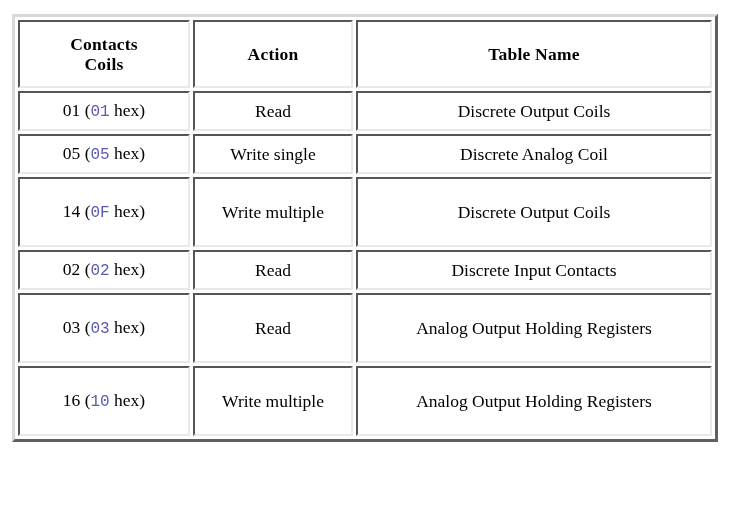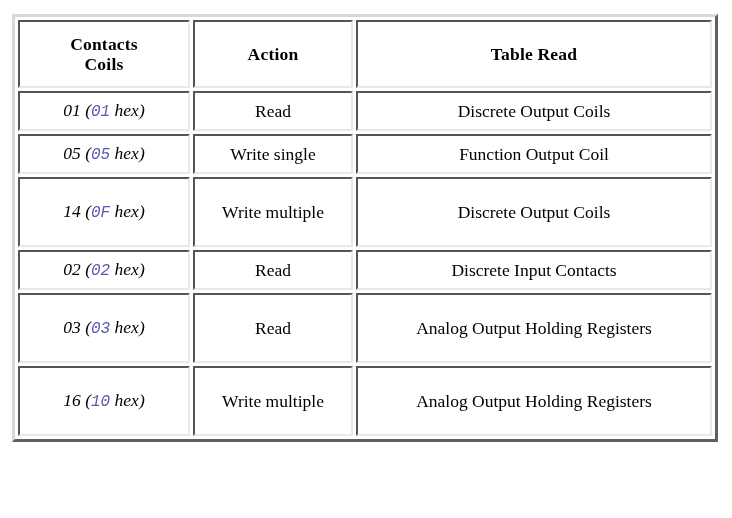--- a/index.html
+++ b/index.html
@@ -61,52 +61,52 @@
   tr.r-head th { height: 54px; }
 
   .hex {
     font-family: "Liberation Mono", "DejaVu Sans Mono", monospace;
     color: #5a5ab4;
     font-size: 16px;
     letter-spacing: 0px;
   }
   .paren { color: #000000; }
 
-  .code-cell { white-space: nowrap; font-style: italic; }
+  .code-cell { white-space: nowrap; }
 </style>
 </head>
 <body>
 
 <div id="table-wrap">
   <table class="fc-table">
     <colgroup>
       <col class="c-code">
       <col class="c-act">
       <col class="c-name">
     </colgroup>
     <thead>
       <tr class="r-head">
         <th>
           <span>Contacts</span><br>
           <span>Coils</span>
         </th>
         <th>Action</th>
-        <th>Table Read</th>
+        <th>Table Name</th>
       </tr>
     </thead>
     <tbody id="tbody">
         <tr class="r-short">
           <td class="code-cell"><span>01</span><span class="paren"> (</span><span class="hex">01</span><span class="paren"> <span>hex</span>)</span></td>
           <td>Read</td>
           <td>Discrete Output Coils</td>
         </tr>
         <tr class="r-short">
           <td class="code-cell"><span>05</span><span class="paren"> (</span><span class="hex">05</span><span class="paren"> <span>hex</span>)</span></td>
           <td>Write single</td>
-          <td>Function Output Coil</td>
+          <td>Discrete Analog Coil</td>
         </tr>
         <tr class="r-tall">
           <td class="code-cell"><span>14</span><span class="paren"> (</span><span class="hex">0F</span><span class="paren"> <span>hex</span>)</span></td>
           <td>Write multiple</td>
           <td>Discrete Output Coils</td>
         </tr>
         <tr class="r-short">
           <td class="code-cell"><span>02</span><span class="paren"> (</span><span class="hex">02</span><span class="paren"> <span>hex</span>)</span></td>
           <td>Read</td>
           <td>Discrete Input Contacts</td>

